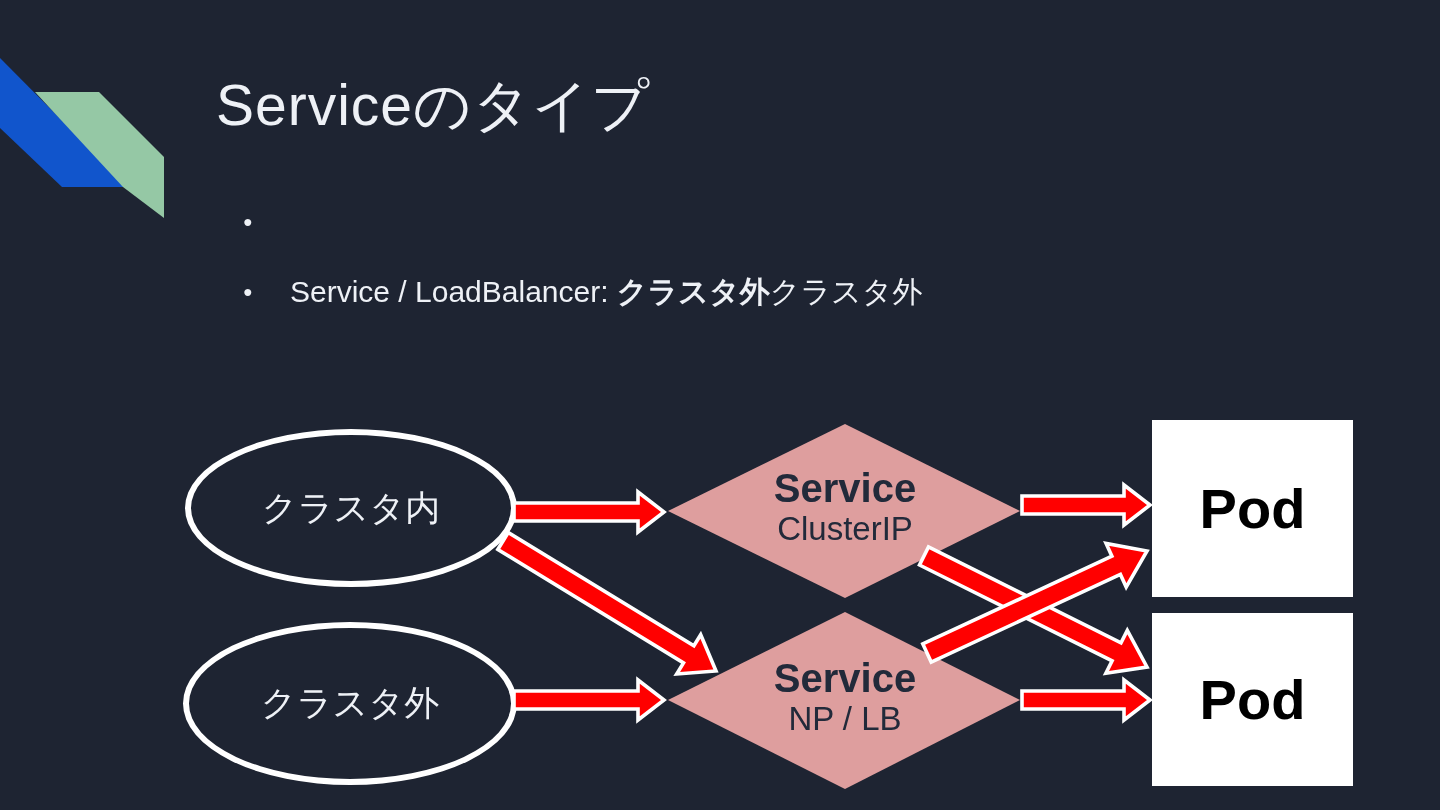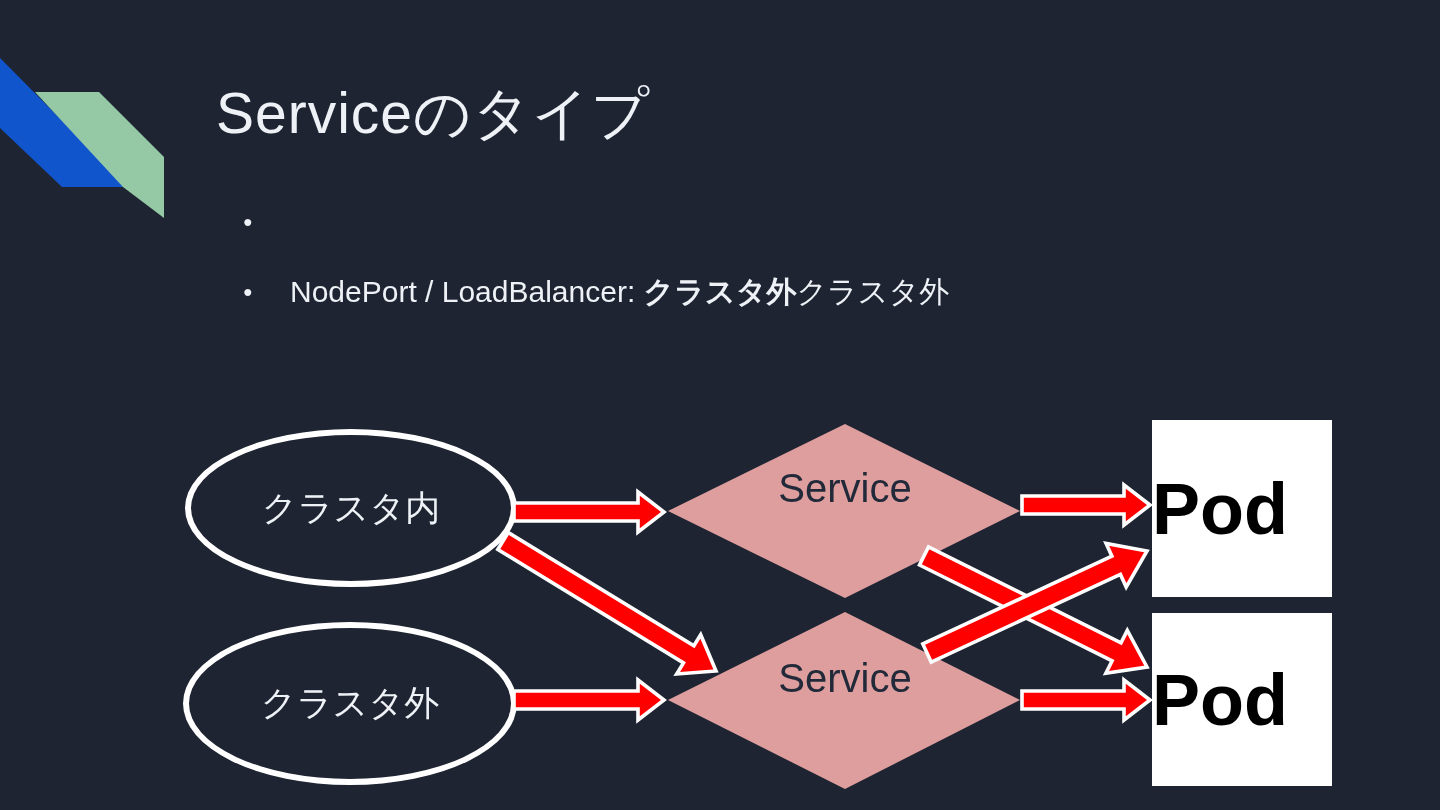--- a/index.html
+++ b/index.html
@@ -6,21 +6,21 @@
   .slide{
     position:relative;width:1440px;height:810px;overflow:hidden;
     background:var(--bg,#1e2432);
     font-family:"Liberation Sans","DejaVu Sans",sans-serif;
   }
   svg{display:block;}
   .corner{position:absolute;left:0;top:0;}
   .corner .blue{fill:var(--blue,#1155cc);}
   .corner .green{fill:var(--green,#95c8a5);}
   .title{
-    position:absolute;left:216px;top:76px;margin:0;
+    position:absolute;left:216px;top:68px;margin:0;
     font-size:57px;font-weight:300;letter-spacing:1px;
     color:var(--text,#eef1f6);white-space:nowrap;
   }
   .bullets{position:absolute;left:243px;top:187px;color:var(--text,#eef1f6);}
   .bullet{display:flex;align-items:flex-start;}
   .dot{width:47px;font-size:16px;line-height:70px;flex:0 0 47px;}
   .btext{font-size:30px;line-height:70px;white-space:nowrap;}
   .btext .bold{font-weight:bold;}
   
   .diamond-layer,.arrow-layer{position:absolute;left:0;top:0;pointer-events:none;}
@@ -28,68 +28,70 @@
   .arrow{fill:var(--arrow,#ff0000);stroke:var(--arrow_outline,#ffffff);stroke-width:3.6;stroke-linejoin:miter;}
   .cluster-ellipse{
     position:absolute;box-sizing:border-box;border:6px solid var(--outline,#ffffff);
     border-radius:50%;display:flex;align-items:center;justify-content:center;
     color:var(--text,#eef1f6);font-size:35px;white-space:nowrap;
   }
   .service-label{
     position:absolute;width:220px;text-align:center;
     color:var(--diamond_text,#222a3a);
   }
-  .service-title{font-size:40px;font-weight:normal;line-height:1.15;}
+  .service-title{font-size:40px;font-weight:bold;line-height:1.15;}
   .service-sub{font-size:33px;line-height:1.1;}
   .pod{
-    position:absolute;width:180px;background:var(--pod_bg,#ffffff);
-    display:flex;align-items:center;
-    color:var(--pod_text,#000000);font-size:72px;font-weight:bold;
+    position:absolute;width:201px;background:var(--pod_bg,#ffffff);
+    display:flex;align-items:center;justify-content:center;
+    color:var(--pod_text,#000000);font-size:56px;font-weight:bold;
   }
 </style>
 </head>
 <body>
 
 <div class="slide" style="--bg: #1e2432; --text: #eef1f6; --blue: #1155cc; --green: #95c8a5; --diamond: #de9e9e; --diamond_text: #222a3a; --arrow: #ff0000; --arrow_outline: #ffffff; --outline: #ffffff; --pod_bg: #ffffff; --pod_text: #000000;">
 
   <svg class="corner" width="175" height="230" viewBox="0 0 175 230">
     <polygon class="blue" points="0,58 128,187 62,187 0,128"></polygon>
     <polygon class="green" points="35,92 99,92 164,157 164,218 123,187"></polygon>
   </svg>
 
   <h1 class="title">Serviceのタイプ</h1>
 
   <div class="bullets">
     <div class="bullet">
       <span class="dot">●</span>
     </div>
     <div class="bullet">
       <span class="dot">●</span>
-      <div class="btext"><span>NodePort / LoadBalancer: </span><span class="bold">クラスタ外</span><span>クラスタ外</span>
+      <div class="btext"><span>Service / LoadBalancer: </span><span class="bold">クラスタ外</span><span>クラスタ外</span>
       </div>
     </div>
   </div>
 
   <svg class="diamond-layer" width="1440" height="810" viewBox="0 0 1440 810">
     <polygon class="diamond" points="668,511 845,424 1020,511 845,598"></polygon>
     <polygon class="diamond" points="668,700 845,612 1020,700 845,789"></polygon>
   </svg>
 
   <div class="cluster-ellipse" style="left:185px;top:429px;width:332px;height:158px;">
     <span>クラスタ内</span>
   </div>
   <div class="cluster-ellipse" style="left:183px;top:622px;width:334px;height:163px;">
     <span>クラスタ外</span>
   </div>
 
   <div class="service-label" style="left:735px;top:465px;">
     <div class="service-title">Service</div>
+    <div class="service-sub">ClusterIP</div>
   </div>
   <div class="service-label" style="left:735px;top:655px;">
     <div class="service-title">Service</div>
+    <div class="service-sub">NP / LB</div>
   </div>
 
   <div class="pod" style="left:1152px;top:420px;height:177px;">
     <span>Pod</span>
   </div>
   <div class="pod" style="left:1152px;top:613px;height:173px;">
     <span>Pod</span>
   </div>
 
   <svg id="arrow-svg" class="arrow-layer" width="1440" height="810" viewBox="0 0 1440 810">

